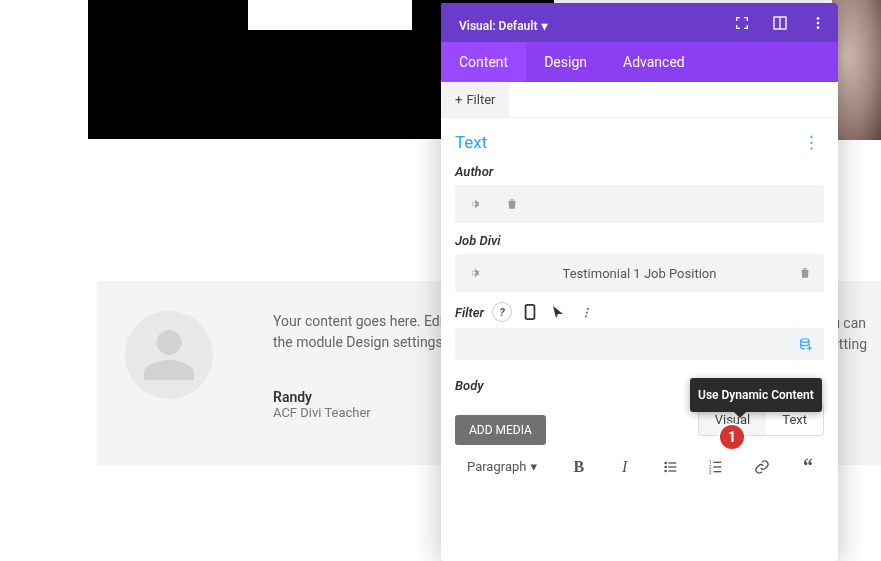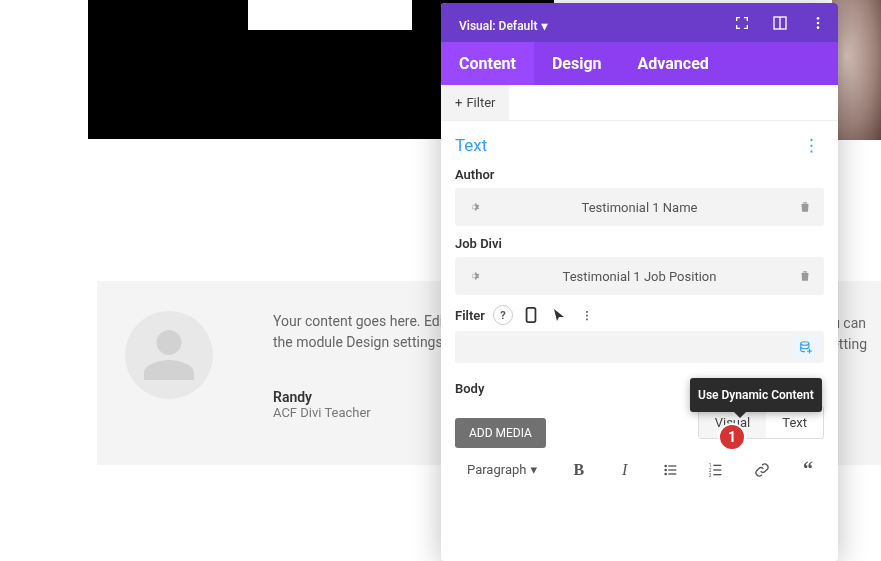--- a/index.html
+++ b/index.html
@@ -19,34 +19,34 @@
 
 .panel { position: absolute; left: 441px; top: 3px; width: 397px; height: 558px; background: #fff; box-shadow: 0 4px 30px rgba(0,0,0,0.25); border-radius: 4px; overflow: hidden; display: flex; flex-direction: column; }
 
 .panel-header { background: #6b3cc9; color: #fff; padding: 12px 18px 8px; position: relative; }
 .panel-title { font-size: 18px; font-weight: 600; }
 .panel-preset { font-size: 12px; font-weight: 600; margin-top: 4px; display: inline-flex; align-items: center; gap: 4px; opacity: .95; }
 .panel-header-icons { position: absolute; right: 12px; top: 12px; display: flex; gap: 22px; }
 .hicon { width: 16px; height: 16px; fill: #fff; cursor: pointer; display: inline-flex; align-items: center; justify-content: center; color: #fff; }
 
 .tabs { display: flex; background: #8c3ff0; }
-.tab { flex: none; padding: 12px 18px; color: #fff; font-size: 16px; font-weight: 700; cursor: pointer; }
+.tab { flex: none; padding: 12px 18px; color: #fff; font-size: 14px; font-weight: 400; cursor: pointer; }
 .tab.active { background: #9948ff; }
 .tabs .spacer { flex: 1; }
 
 .search-row { display: flex; align-items: center; border-bottom: 1px solid #eee; }
 .search-input { flex: 1; border: none; padding: 12px 14px; font-size: 13px; color: #9a9a9a; background: #fff; }
 .search-input::placeholder { color: #9a9a9a; }
 .filter-btn { padding: 10px 14px; background: #f3f3f3; border: none; color: #444; font-size: 13px; cursor: pointer; display: flex; align-items: center; gap: 4px; }
 
 .panel-body { flex: 1; overflow: auto; padding: 14px 14px 4px; }
 .section-title { color: #2ea3f2; font-size: 17px; font-weight: 400; display: flex; align-items: center; justify-content: space-between; margin-bottom: 12px; }
 .section-menu { color: #2ea3f2; cursor: pointer; padding: 0 4px; }
 
-.field-label { color: #333; font-size: 13px; font-weight: 600; margin: 10px 0 6px; display: flex; align-items: center; gap: 8px; }
+.field-label { color: #333; font-size: 13px; font-weight: 600; margin: 10px 0 6px; display: flex; align-items: center; gap: 8px; font-style: italic; }
 .label-icons { display: flex; gap: 8px; align-items: center; }
 .licon { width: 20px; height: 20px; border-radius: 50%; display: inline-flex; align-items: center; justify-content: center; font-size: 11px; font-weight: 700; color: #555; cursor: pointer; }
 .licon.circle { border: 1px solid #ccc; }
 
 .dyn-row { display: flex; align-items: stretch; background: #f3f3f3; border-radius: 3px; height: 38px; }
 .dyn-gear, .dyn-trash { width: 38px; display: flex; align-items: center; justify-content: center; color: #999; cursor: pointer; }
 .dyn-value { flex: 1; display: flex; align-items: center; justify-content: center; font-size: 13px; color: #555; }
 
 .company-input-wrap { position: relative; background: #f3f3f3; border-radius: 3px; height: 32px; margin-top: 6px; }
 .dc-btn { position: absolute; right: 6px; top: 4px; width: 24px; height: 24px; border-radius: 3px; background: #eef6fc; display: flex; align-items: center; justify-content: center; cursor: pointer; }
@@ -147,21 +147,20 @@
       <span class="section-menu">⋮</span>
     </div>
 
     <div class="field-label">Author</div>
     <div class="dyn-row">
       <div class="dyn-gear">
           <svg width="14" height="14" viewBox="0 0 24 24">
             <path fill="#9a9a9a" d="M19.4 13l.6-1-.6-1 1.7-1.3-1-1.7-2 .6a7 7 0 0 0-1.7-1l-.3-2.1h-2l-.3 2.1a7 7 0 0 0-1.7 1l-2-.6-1 1.7L10.6 11l-.6 1 .6 1-1.7 1.3 1 1.7 2-.6a7 7 0 0 0 1.7 1l.3 2.1h2l.3-2.1a7 7 0 0 0 1.7-1l2 .6 1-1.7L19.4 13zM12 15a3 3 0 1 1 0-6 3 3 0 0 1 0 6z"></path>
           </svg>
         </div>
-      <div class="dyn-value">Testimonial 1 Name</div>
       <div class="dyn-trash">
           <svg width="14" height="14" viewBox="0 0 24 24">
             <path fill="#9a9a9a" d="M6 7h12l-1 13H7L6 7zm3-3h6l1 2H8l1-2z"></path>
           </svg>
         </div>
     </div>
 
     <div class="field-label">Job Divi</div>
     <div class="dyn-row">
       <div class="dyn-gear">

